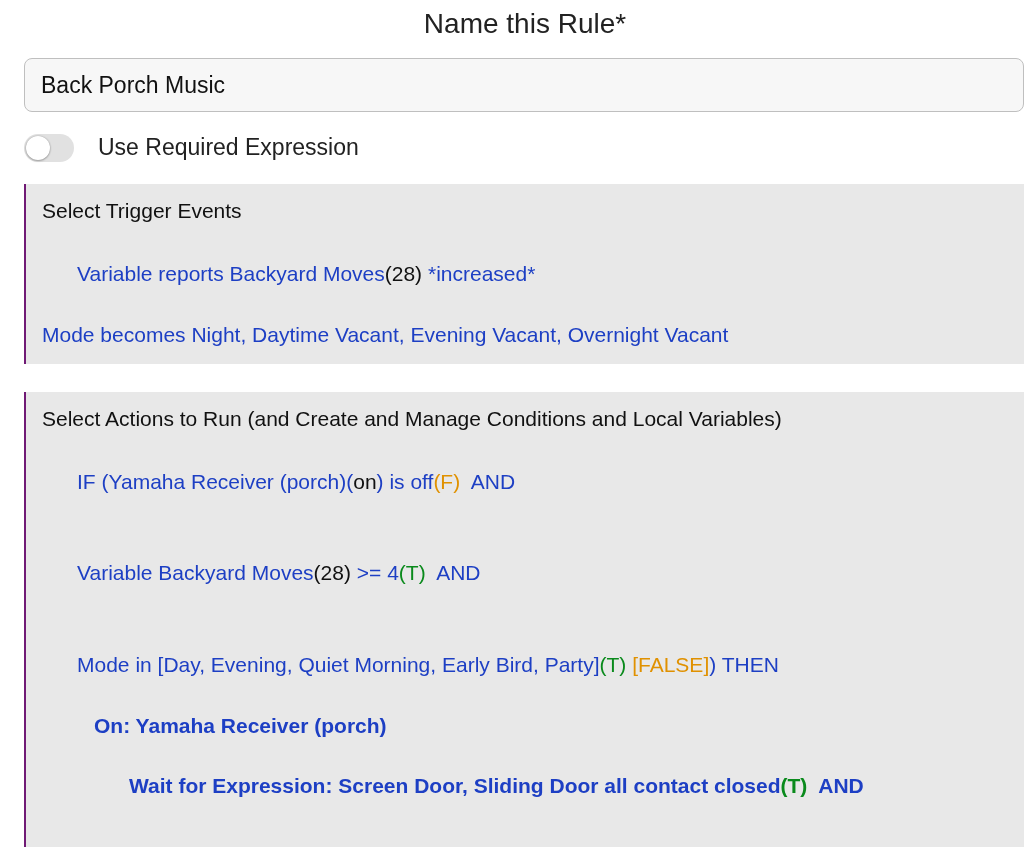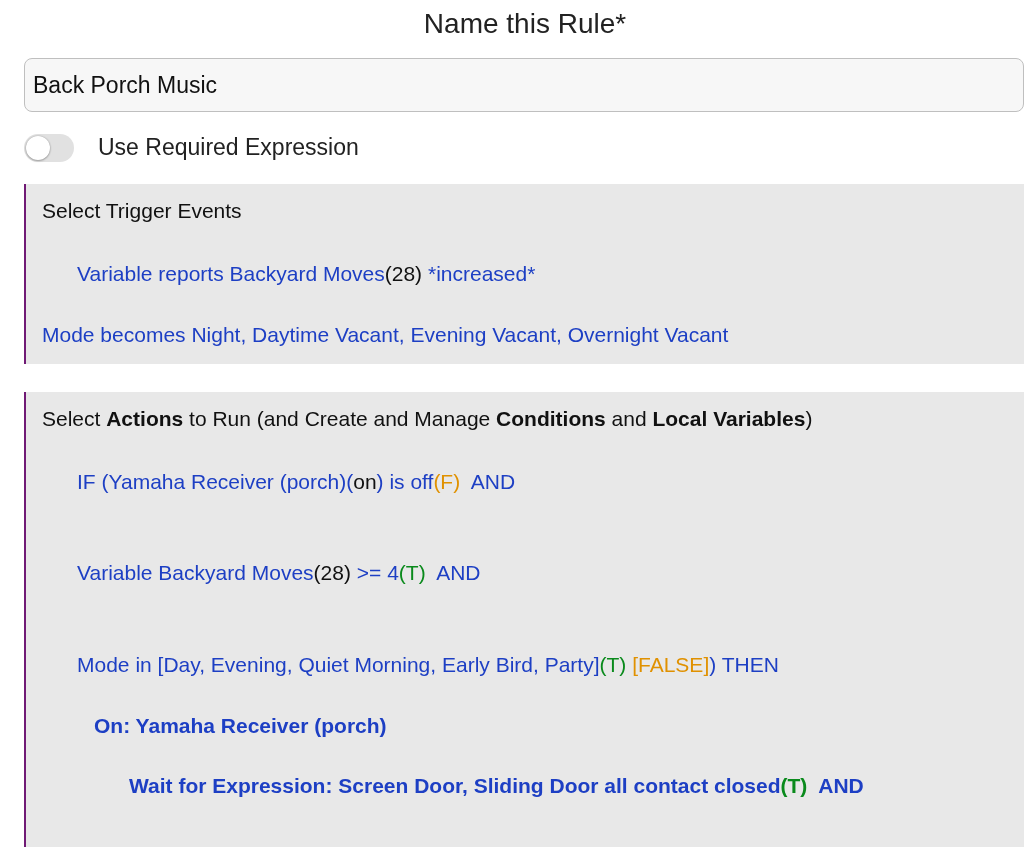--- a/index.html
+++ b/index.html
@@ -21,21 +21,21 @@
     margin: 0 0 18px 2px;
     text-align: center;
   }
   .name-input {
     width: 100%;
     height: 54px;
     box-sizing: border-box;
     border: 1px solid #bfbfbf;
     border-radius: 8px;
     background: #f7f7f7;
-    padding: 0 8px;
+    padding: 0 16px;
     font-size: 23px;
     color: #111;
     outline: none;
   }
   .toggle-row {
     display: flex;
     align-items: flex-start;
     gap: 24px;
     margin: 22px 0 22px 0;
   }
@@ -70,21 +70,21 @@
     font-size: 21px;
   }
   .panel .title {
     color: #111;
     margin-bottom: 2px;
   }
   .link { color: #1d3fc4; }
   .black { color: #111; }
   .green { color: #0a8a1c; }
   .orange { color: #e09100; }
-  .bold { font-weight: 700; }
+  .bold { font-weight: 400; }
   .indent1 { padding-left: 52px; font-weight: bold; }
   .ln { white-space: pre-wrap; }
   .row { display: block; }
 </style>
 </head>
 <body>
 
 <div class="page">
 
   <div class="field-label">Name this Rule*</div>

